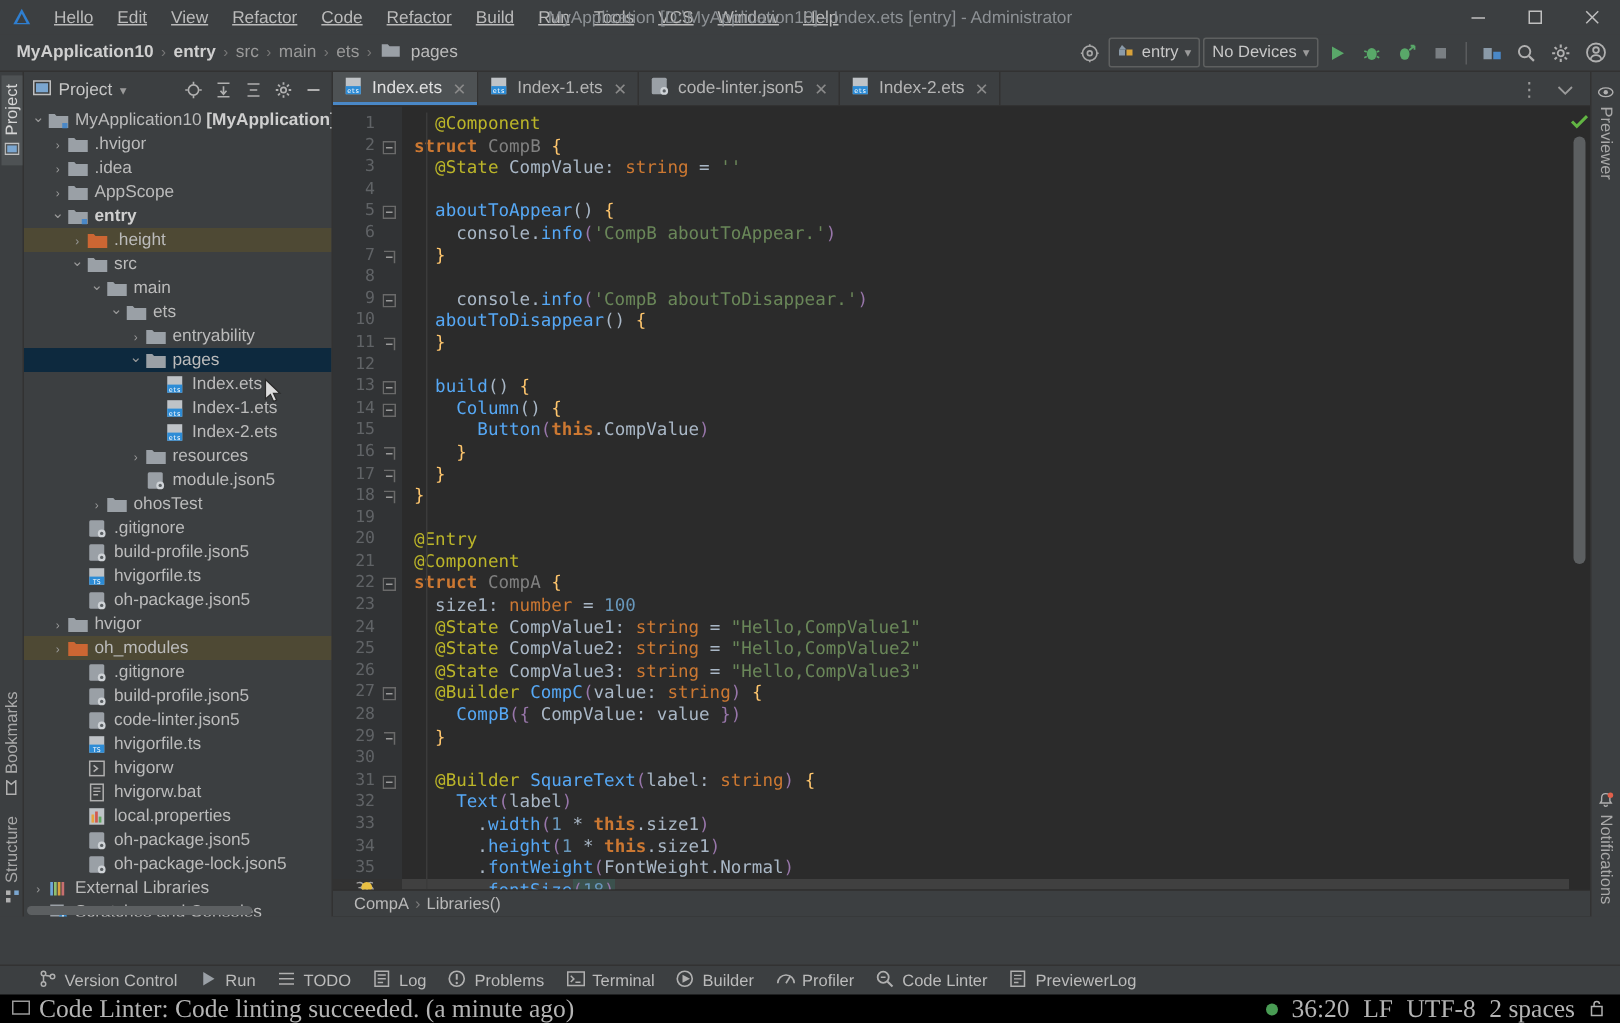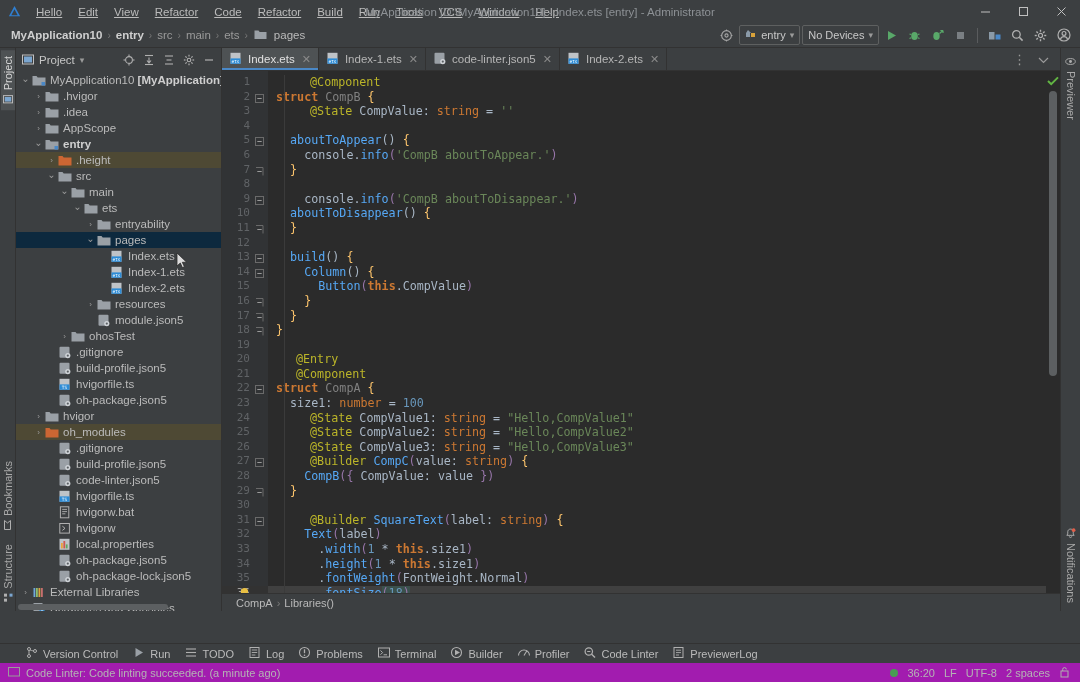--- a/index.html
+++ b/index.html
@@ -123,21 +123,21 @@
   .bulb{ position:absolute; right:2px; top:1px; }
   .codearea{
     flex:1; padding-top:4px; font-family:"DejaVu Sans Mono", monospace; font-size:11.7px;
     color:#a9b7c6; position:relative; overflow:hidden; background:#2b2b2b;
   }
   .cline{ height:14.6px; line-height:14.6px; padding-left:8px; white-space:pre; }
   .cline.cur{ background:#404040; }
   .guide{ position:absolute; width:1px; background:#3b3b3b; }
   .kw{ color:#cc7832; }       
   .kw2{ color:#cc7832; font-weight:bold;}
-  .deco{ color:#bbb529;margin-left:20px; }
+  .deco{ color:#bbb529; }
   .fn{ color:#ffc66d; }
   .fnblue{ color:#56a8f5;}
   .str{ color:#6a8759; }
   .num{ color:#6897bb; }
   .ident{ color:#a9b7c6; }
   .dim{ color:#808080; }
   .purple{ color:#9876aa;}
   .selteal{ background:#3b514d; }
 
   .scrollzone{ width:14px; flex:0 0 14px; background:#2b2b2b; position:relative;}
@@ -149,22 +149,22 @@
     padding-left:14px; gap:4px; font-size:11px; color:#b9b9b9; border-top:1px solid #323232;
   }
 
   
   .toolbar-bottom{
     height:20px; flex:0 0 20px; background:#3c3f41; display:flex; align-items:center;
     padding-left:18px; gap:0px; border-top:1px solid #323232;margin-top:32px;
   }
   .twbtn{ display:flex; align-items:center; gap:4px; padding:1px 7px; font-size:11px; color:#bbbbbb; border-radius:2px;}
   .statusbar{
-    height:19px; flex:0 0 19px; background:#a21caf; display:flex; align-items:center;
-    padding:0 6px 0 8px; font-size:11px; color:#b4b4b4; gap:6px;
+    height:19px; flex:0 0 19px; background:#000000; display:flex; align-items:center;
+    padding:0 6px 0 8px; font-size:17px; color:#b4b4b4; gap:6px;font-family:Liberation Serif, serif;
   }
   .sb-right{ margin-left:auto; display:flex; align-items:center; gap:9px; padding-right:4px;}
   .greendot{ width:8px; height:8px; border-radius:50%; background:#499c54; display:inline-block;}
 </style>
 </head>
 <body>
 
 <div class="app">
 
   <div class="titlebar">
@@ -707,38 +707,38 @@
                 <text x="6.5" y="11" font-size="4.4" fill="#fff" text-anchor="middle" font-family="monospace">TS</text>
               </svg>
             </span>
             <span class="tlabel">hvigorfile.ts</span>
           </div>
           <div class="trow">
             <span style="display:inline-block;width:30px;flex:0 0 30px"></span>
             <span class="arrow" style=""></span>
             <span class="ticon">
               <svg width="14" height="13" viewBox="0 0 14 13">
+                <rect x="1.8" y="1.5" width="9.6" height="9.6" fill="none" stroke="#b0b0b0" stroke-width="1"></rect>
+                <path d="M4.4 4.2 L7 6.3 L4.4 8.4" fill="none" stroke="#b0b0b0" stroke-width="1"></path>
+              </svg>
+            </span>
+            <span class="tlabel">hvigorw</span>
+          </div>
+          <div class="trow">
+            <span style="display:inline-block;width:30px;flex:0 0 30px"></span>
+            <span class="arrow" style=""></span>
+            <span class="ticon">
+              <svg width="14" height="13" viewBox="0 0 14 13">
                 <rect x="2.4" y="0.8" width="8.4" height="11" fill="none" stroke="#b0b0b0" stroke-width="1"></rect>
                 <line x1="4.2" y1="3.4" x2="9" y2="3.4" stroke="#b0b0b0" stroke-width="0.9"></line>
                 <line x1="4.2" y1="5.6" x2="9" y2="5.6" stroke="#b0b0b0" stroke-width="0.9"></line>
                 <line x1="4.2" y1="7.8" x2="7.4" y2="7.8" stroke="#b0b0b0" stroke-width="0.9"></line>
               </svg>
             </span>
             <span class="tlabel">hvigorw.bat</span>
-          </div>
-          <div class="trow">
-            <span style="display:inline-block;width:30px;flex:0 0 30px"></span>
-            <span class="arrow" style=""></span>
-            <span class="ticon">
-              <svg width="14" height="13" viewBox="0 0 14 13">
-                <rect x="1.8" y="1.5" width="9.6" height="9.6" fill="none" stroke="#b0b0b0" stroke-width="1"></rect>
-                <path d="M4.4 4.2 L7 6.3 L4.4 8.4" fill="none" stroke="#b0b0b0" stroke-width="1"></path>
-              </svg>
-            </span>
-            <span class="tlabel">hvigorw</span>
           </div>
           <div class="trow">
             <span style="display:inline-block;width:30px;flex:0 0 30px"></span>
             <span class="arrow" style=""></span>
             <span class="ticon">
               <svg width="14" height="13" viewBox="0 0 14 13">
                 <rect x="1.5" y="0.8" width="10" height="11" fill="#bfc3c7"></rect>
                 <rect x="3" y="5" width="1.8" height="5.4" fill="#e8a33d"></rect>
                 <rect x="5.4" y="3" width="1.8" height="7.4" fill="#d0584f"></rect>
                 <rect x="7.8" y="6.4" width="1.8" height="4" fill="#5fa85f"></rect>

